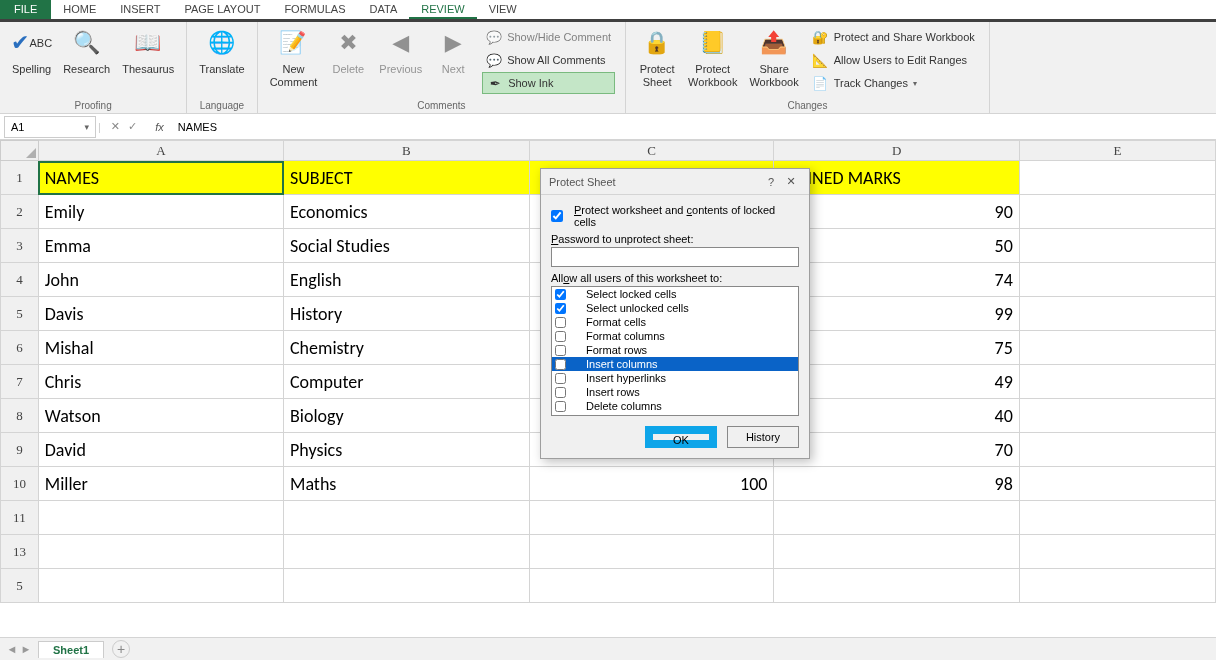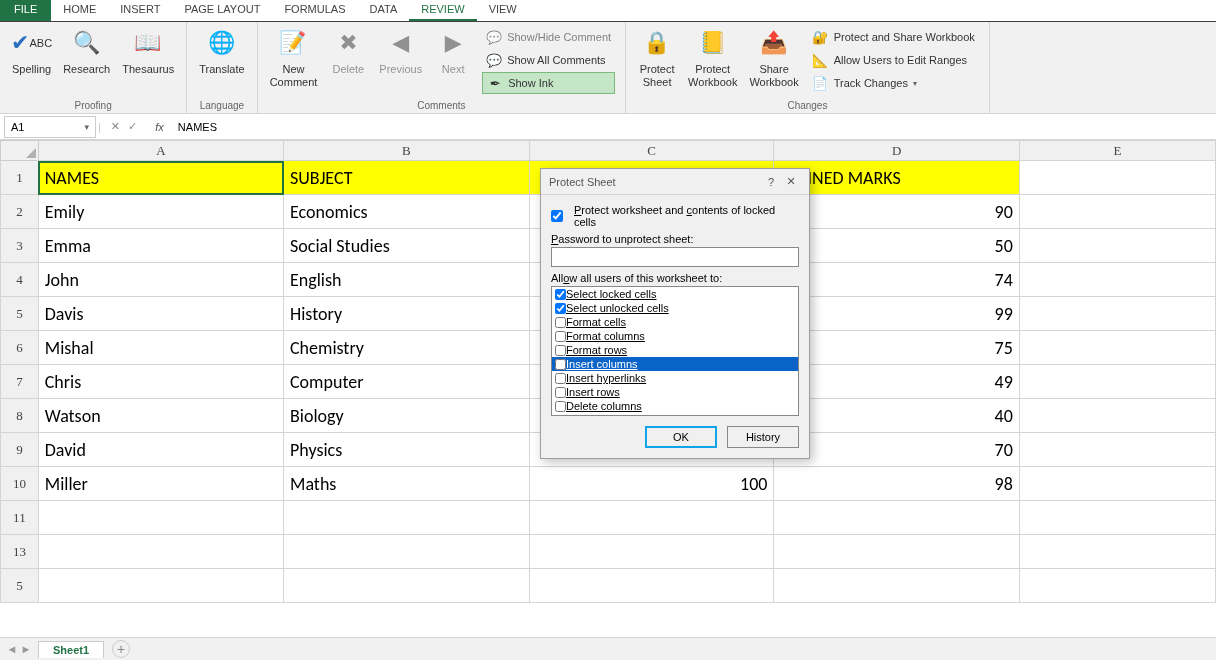--- a/index.html
+++ b/index.html
@@ -10,21 +10,21 @@
       overflow: hidden;
       width: 1216px;
       height: 661px;
       position: relative;
     }
     
     .ribbon-tabs {
       display: flex;
       height: 22px;
       background: #fff;
-      border-bottom: 1px solid #404040;
+      border-bottom: 3px solid #404040;
       font-size: 11px;
     }
     .ribbon-tabs .tab {
       padding: 3px 12px 2px;
       color: #444;
       cursor: pointer;
     }
     .ribbon-tabs .tab.file {
       background: #217346;
       color: #fff;
@@ -181,30 +181,30 @@
     .dlg-label { margin: 5px 0 2px; }
     .dlg-input {
       width: 100%; height: 20px; border: 1px solid #888;
       background: #fff; padding: 0 3px;
     }
     .perm-list {
       border: 1px solid #888; background: #fff;
       height: 130px; overflow-y: scroll;
       margin-top: 2px;
     }
-    .perm-item { display: flex; align-items: center; gap: 0; padding: 0 3px; height: 14px; font-size: 11px; text-decoration: underline; }
+    .perm-item { display: flex; align-items: center; gap: 20px; padding: 0 3px; height: 14px; font-size: 11px; }
     .perm-item.hl { background: #0a63c7; color: #fff; }
     .perm-item input[type=checkbox]{ width:11px; height:11px; }
     .dlg-buttons { display: flex; justify-content: flex-end; gap: 10px; margin-top: 10px; }
     .dlg-btn {
       width: 72px; height: 22px;
       background: #f0f0f0; border: 1px solid #888;
       cursor: pointer; font-size: 11px;
     }
-    .dlg-btn.primary { border: 2px solid #0ea5e9; }
+    .dlg-btn.primary { border: 8px solid #0ea5e9; }
     .underline-key { text-decoration: underline; }
   </style>
 </head>
 <body>
 
 <div class="ribbon-tabs">
   <div class="tab file">FILE</div>
   <div class="tab">HOME</div>
   <div class="tab">INSERT</div>
   <div class="tab">PAGE LAYOUT</div>

